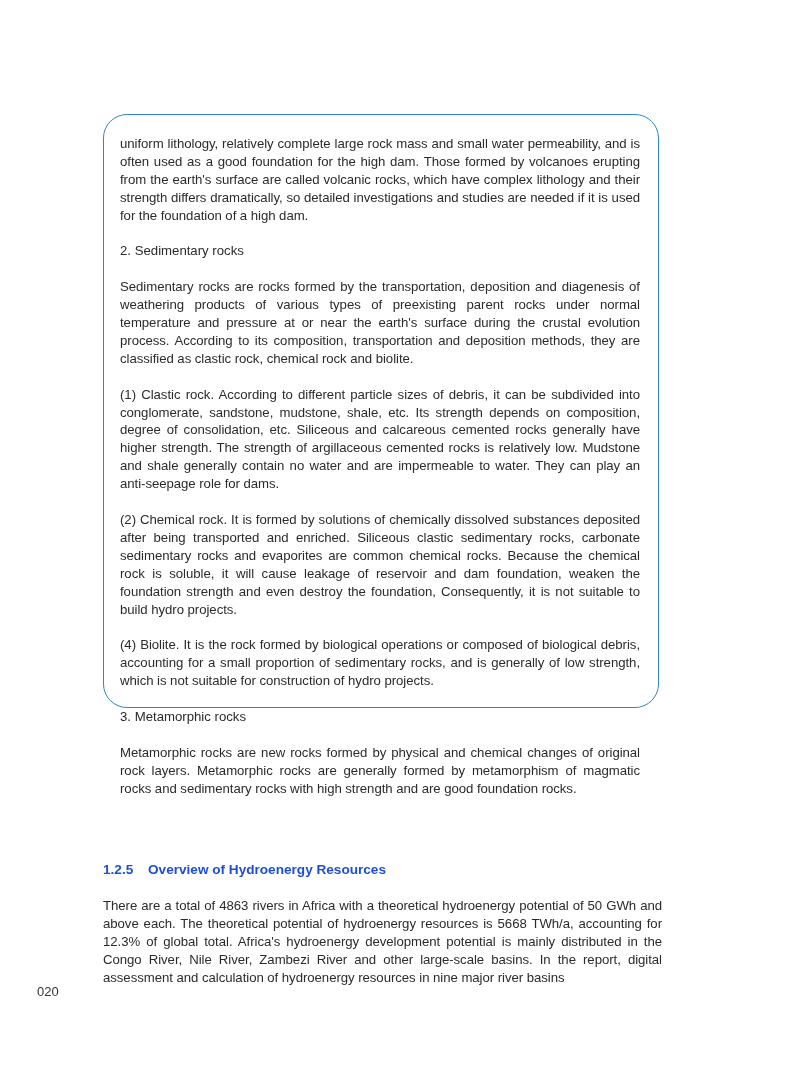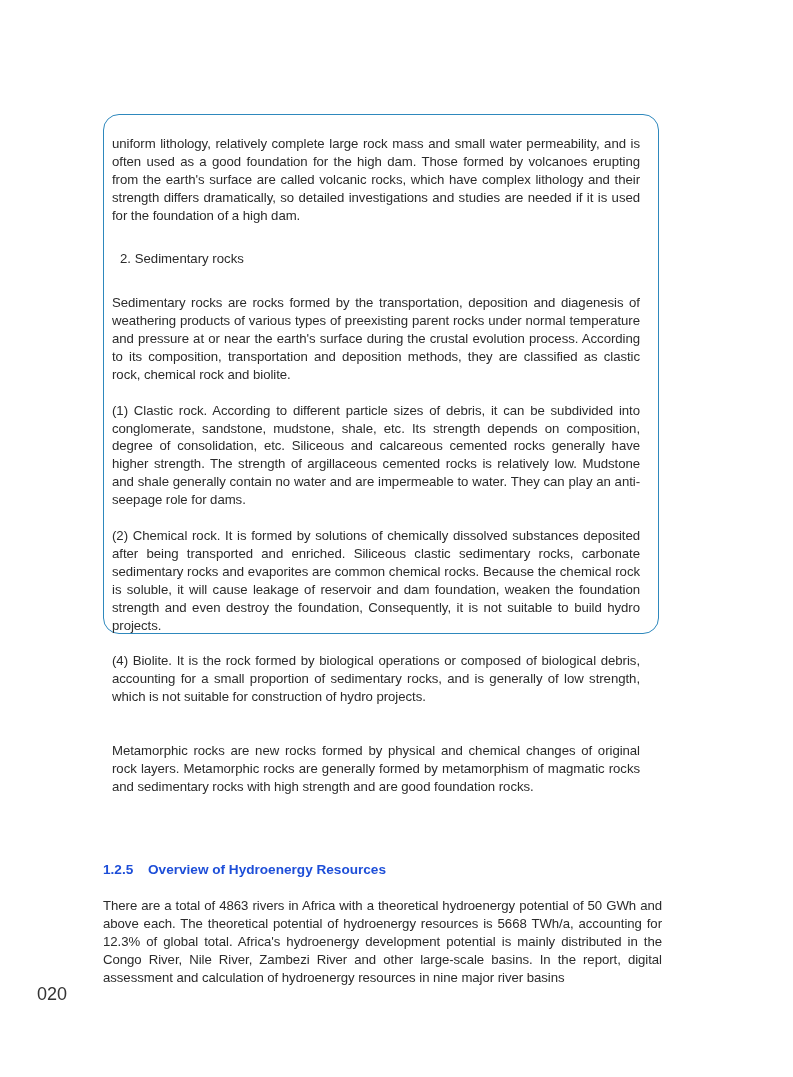--- a/index.html
+++ b/index.html
@@ -4,61 +4,62 @@
 <style>
   html, body { margin: 0; padding: 0; }
   body {
     width: 793px; height: 1077px; background: #ffffff;
     position: relative; overflow: hidden;
     font-family: "Liberation Sans", sans-serif;
     color: #2b2b2b;
   }
   .box {
     position: absolute; left: 103px; top: 114px;
-    width: 556px; height: 520px;
-    border: 1.6px solid #2e88bd; border-radius: 16px;
+    width: 556px; height: 594px;
+    border: 1.6px solid #2e88bd; border-radius: 24px;
     box-sizing: border-box;
-    padding: 20px 18px 0 8px;
+    padding: 20px 18px 0 16px;
   }
   .p {
     margin: 0; font-size: 13.2px; line-height: 17.9px;
     text-align: justify; text-align-last: left;
     letter-spacing: -0.05px;
   }
   .gap { height: 17.9px; }
-  .subhead { margin: 8px; font-size: 13.2px; line-height: 17.9px; }
+  .subhead { margin: 0; font-size: 13.2px; line-height: 17.9px; }
   .section-title {
     position: absolute; left: 103px; top: 862px;
     font-size: 13.6px; font-weight: bold; margin: 0; color: #1d4ed8;
   }
   .section-title .num { display: inline-block; width: 45px; }
   .body-text {
     position: absolute; left: 103px; top: 897px; width: 559px;
   }
   .page-num {
     position: absolute; left: 37px; top: 984px;
-    font-size: 18px; color: #333;
+    font-size: 13px; color: #333;
   }
 </style>
 </head>
 <body>
 
 <div class="box">
   <p class="p">uniform lithology, relatively complete large rock mass and small water permeability, and is often used as a good foundation for the high dam. Those formed by volcanoes erupting from the earth's surface are called volcanic rocks, which have complex lithology and their strength differs dramatically, so detailed investigations and studies are needed if it is used for the foundation of a high dam.</p>
   <div class="gap"></div>
   <p class="subhead">2. Sedimentary rocks</p>
   <div class="gap"></div>
   <p class="p">Sedimentary rocks are rocks formed by the transportation, deposition and diagenesis of weathering products of various types of preexisting parent rocks under normal temperature and pressure at or near the earth's surface during the crustal evolution process. According to its composition, transportation and deposition methods, they are classified as clastic rock, chemical rock and biolite.</p>
   <div class="gap"></div>
   <p class="p">(1) Clastic rock. According to different particle sizes of debris, it can be subdivided into conglomerate, sandstone, mudstone, shale, etc. Its strength depends on composition, degree of consolidation, etc. Siliceous and calcareous cemented rocks generally have higher strength. The strength of argillaceous cemented rocks is relatively low. Mudstone and shale generally contain no water and are impermeable to water. They can play an anti-seepage role for dams.</p>
   <div class="gap"></div>
   <p class="p">(2) Chemical rock. It is formed by solutions of chemically dissolved substances deposited after being transported and enriched. Siliceous clastic sedimentary rocks, carbonate sedimentary rocks and evaporites are common chemical rocks. Because the chemical rock is soluble, it will cause leakage of reservoir and dam foundation, weaken the foundation strength and even destroy the foundation, Consequently, it is not suitable to build hydro projects.</p>
   <div class="gap"></div>
   <p class="p">(4) Biolite. It is the rock formed by biological operations or composed of biological debris, accounting for a small proportion of sedimentary rocks, and is generally of low strength, which is not suitable for construction of hydro projects.</p>
   <div class="gap"></div>
+  <p class="subhead">3. Metamorphic rocks</p>
   <div class="gap"></div>
   <p class="p">Metamorphic rocks are new rocks formed by physical and chemical changes of original rock layers. Metamorphic rocks are generally formed by metamorphism of magmatic rocks and sedimentary rocks with high strength and are good foundation rocks.</p>
 </div>
 
 <h3 class="section-title">
   <span class="num">1.2.5</span><span>Overview of Hydroenergy Resources</span>
 </h3>
 
 <p class="p body-text">There are a total of 4863 rivers in Africa with a theoretical hydroenergy potential of 50 GWh and above each. The theoretical potential of hydroenergy resources is 5668 TWh/a, accounting for 12.3% of global total. Africa's hydroenergy development potential is mainly distributed in the Congo River, Nile River, Zambezi River and other large-scale basins. In the report, digital assessment and calculation of hydroenergy resources in nine major river basins</p>
 

